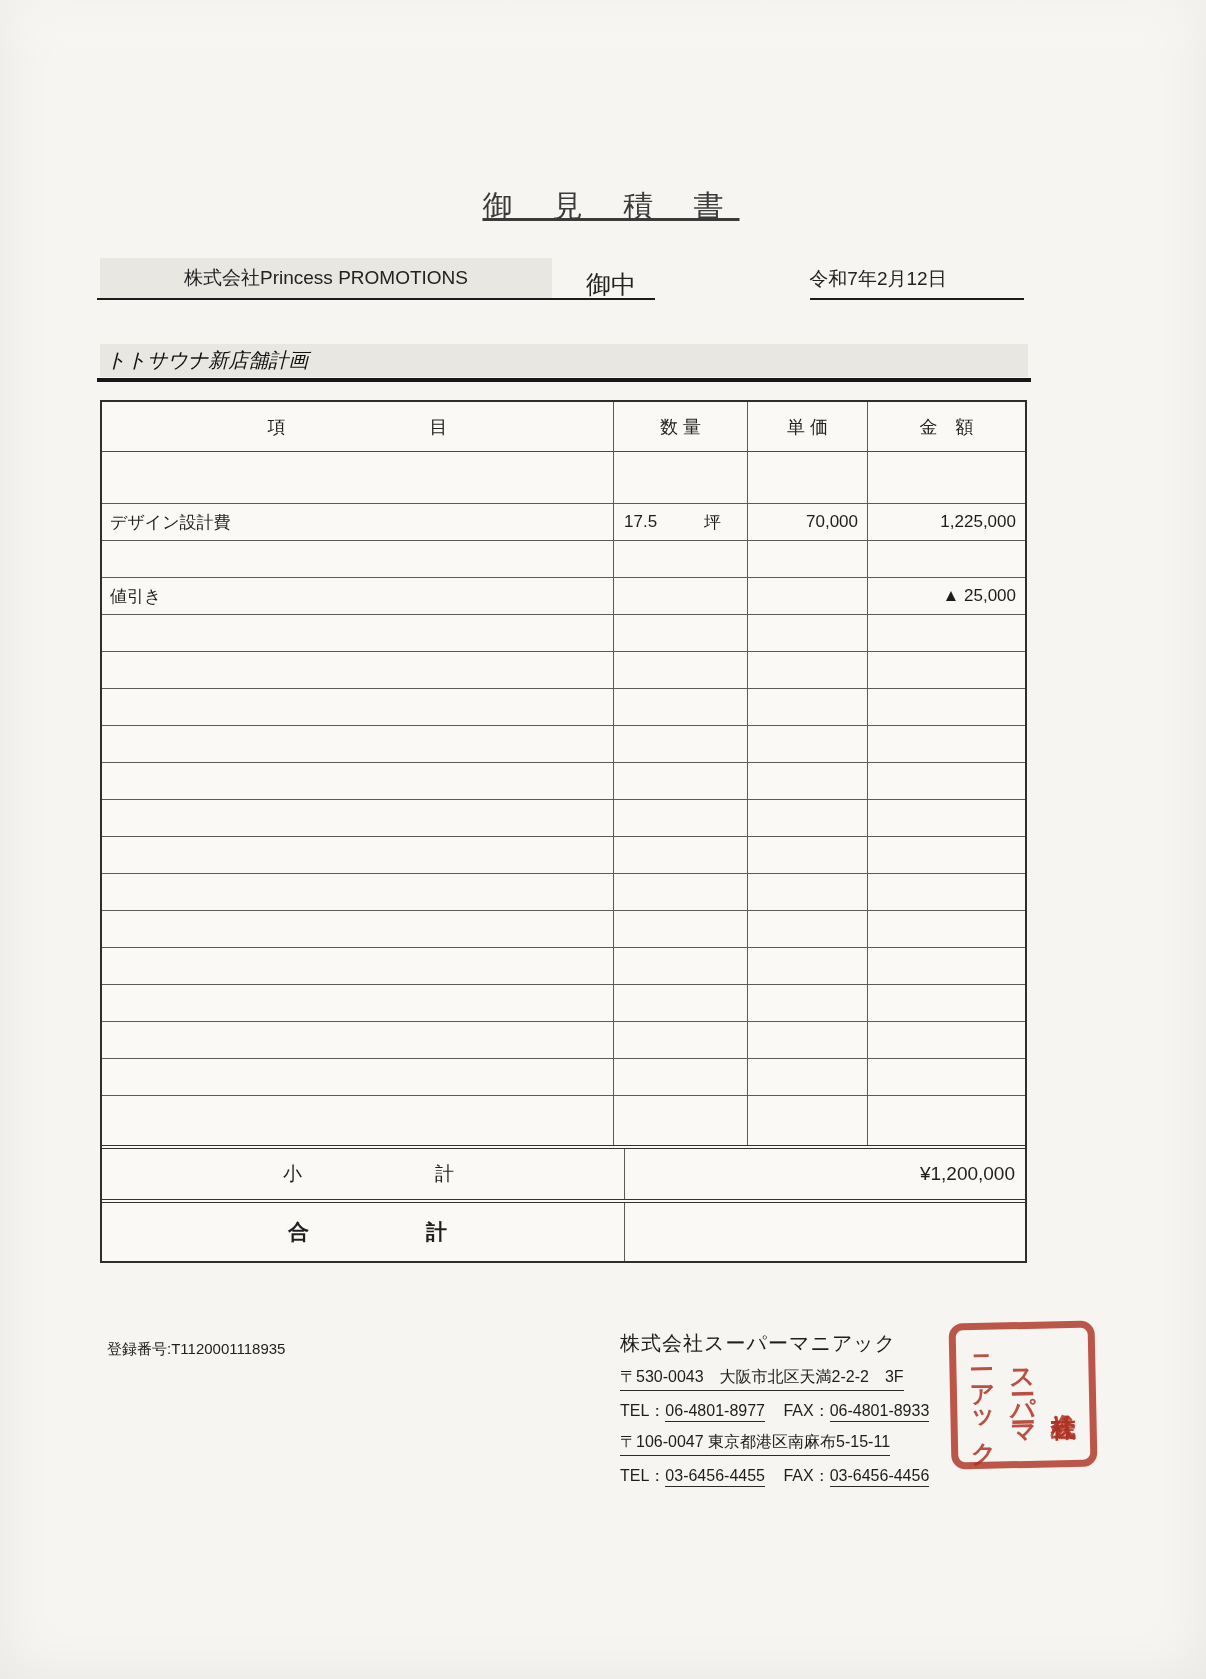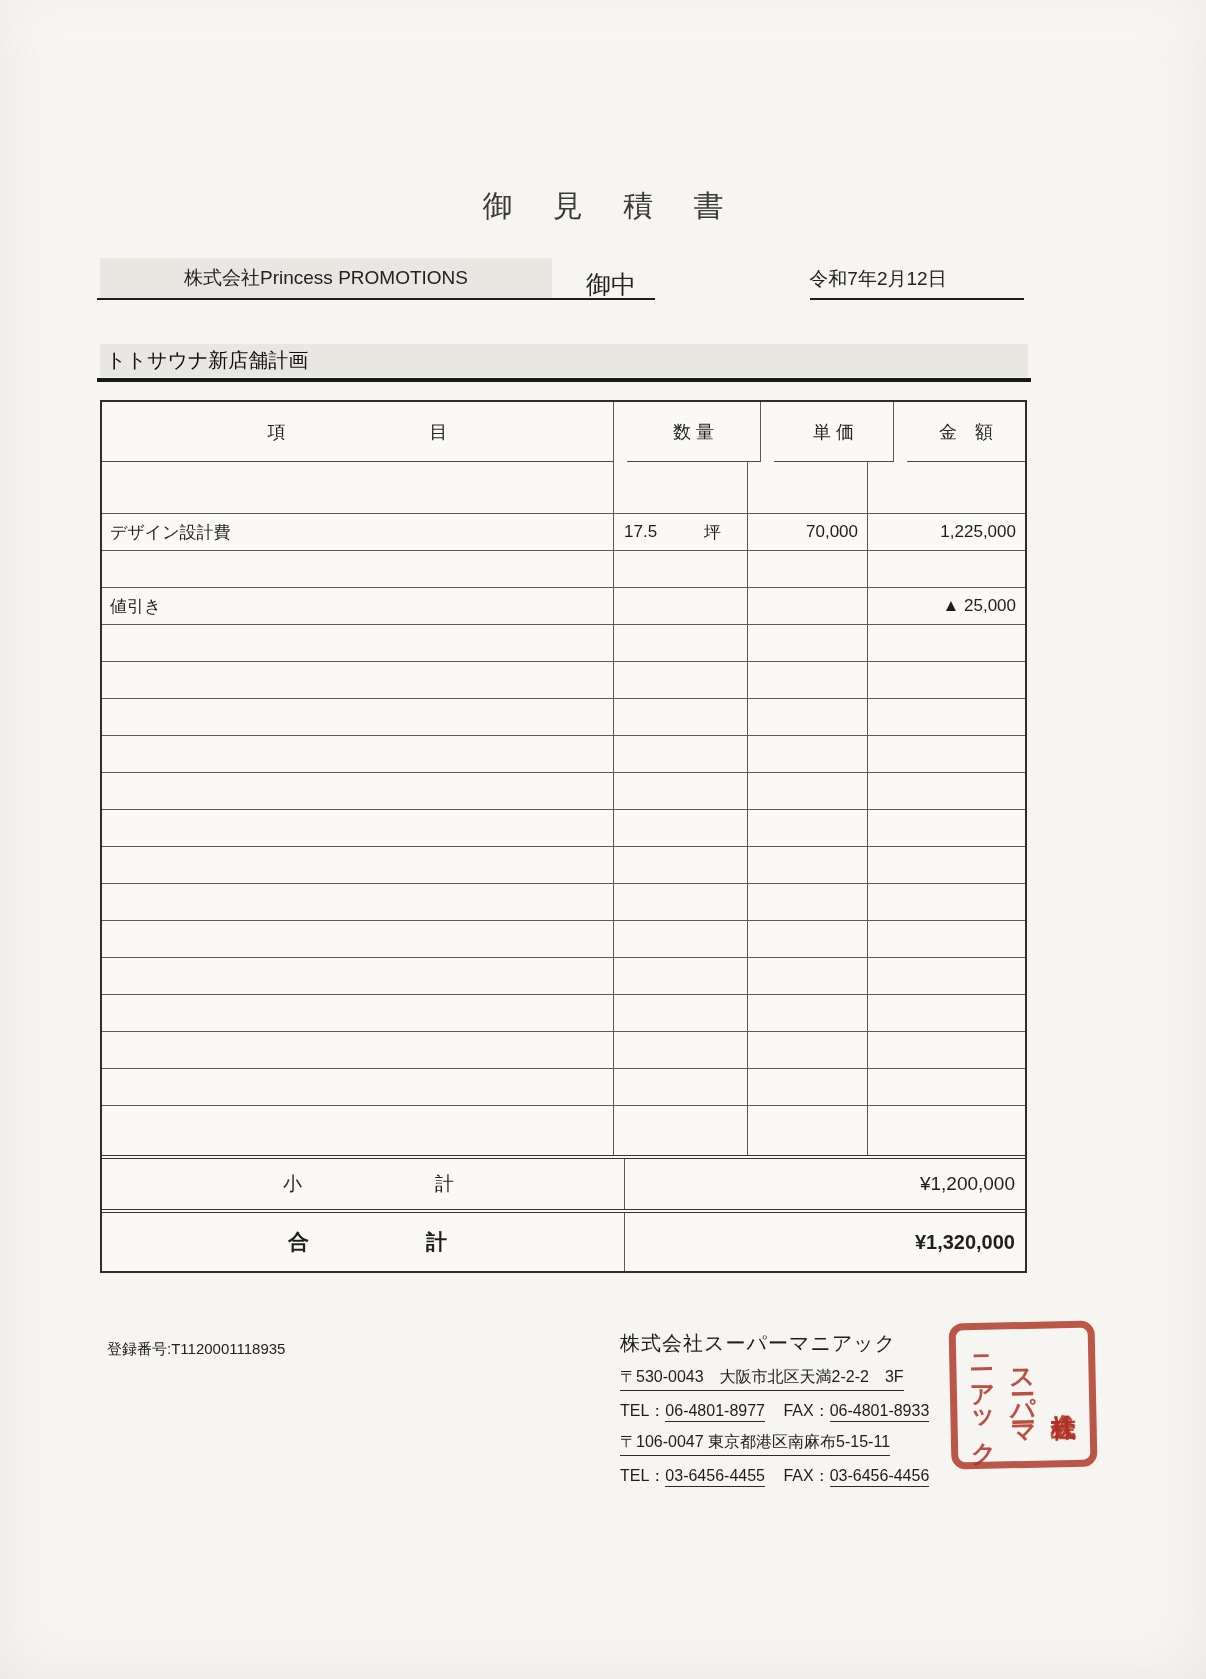--- a/index.html
+++ b/index.html
@@ -13,52 +13,52 @@
     position:relative;width:1206px;height:1679px;overflow:hidden;
     background:
       linear-gradient(180deg,#fbfaf7 0px,#f6f5f1 60px),
       radial-gradient(ellipse at 50% 42%, #f7f6f2 55%, #eeede8 100%);
     box-shadow:inset 0 0 60px rgba(0,0,0,0.06);
   }
   
   .doc-title{
     position:absolute;top:186px;left:0;width:100%;
     text-align:center;font-size:30px;font-weight:500;color:#3a3a3a;
-    letter-spacing:16px;text-indent:16px;
+    letter-spacing:16px;text-indent:16px;text-decoration:underline;
   }
   
   .recipient-box{
     position:absolute;top:258px;left:100px;width:452px;height:40px;
     background:#e8e7e2;
     display:flex;align-items:center;justify-content:center;
     font-size:19px;color:#222;
   }
   .honorific{position:absolute;top:268px;left:586px;font-size:25px;color:#222;}
   .recipient-underline{position:absolute;top:298px;left:97px;width:558px;height:2px;background:#1c1c1c;}
   .issue-date{position:absolute;top:266px;left:772px;width:212px;text-align:center;font-size:19px;color:#222;}
   .date-underline{position:absolute;top:298px;left:810px;width:214px;height:2px;background:#1c1c1c;}
   
   .subject-bar{
     position:absolute;top:344px;left:100px;width:928px;height:33px;
     background:#e8e7e2;box-sizing:border-box;
-    font-size:20px;line-height:33px;padding-left:6px;color:#111;
+    font-size:20px;line-height:33px;padding-left:6px;color:#111;font-style:italic;
   }
   .subject-rule{position:absolute;top:378px;left:97px;width:934px;height:4px;background:#181818;}
   
   .est-table{
     position:absolute;top:400px;left:100px;width:923px;
     border:2px solid #2e2e2e;background:#faf9f6;box-sizing:content-box;
   }
   .thead-row,.trow{display:grid;grid-template-columns:512px 134px 120px 1fr;}
   .cell{
     border-right:1px solid #5a5a5a;border-bottom:1px solid #5a5a5a;
     box-sizing:border-box;display:flex;align-items:center;overflow:hidden;
   }
   .cell:last-child{border-right:none;}
-  .thead-row{height:60px;font-size:18px;color:#222;gap:13px;}
+  .thead-row{height:50px;font-size:18px;color:#222;}
   .thead-row .cell{justify-content:center;border-bottom:1px solid #4a4a4a;}
   .trow{height:37px;font-size:17px;color:#1d1d1d;}
   .tbody .trow:first-child{height:52px;}
   .tbody .trow:last-child{height:49px;}
   .tbody .trow:last-child .cell{border-bottom:none;}
   .c-item{padding-left:8px;}
   .c-qty{justify-content:space-between;padding:0 26px 0 10px;}
   .c-price,.c-amount{justify-content:flex-end;padding-right:9px;}
   
   .sum-row{display:grid;grid-template-columns:512px 1fr;padding-left:11px;}
@@ -309,21 +309,20 @@
         <div class="cell c-amount"></div>
       </div>
     </div>
 
     <div class="sum-row subtotal">
       <div class="sum-label">小　　　　　　　計</div>
       <div class="sum-value">¥1,200,000</div>
     </div>
     <div class="sum-row total">
       <div class="sum-label">合　　　　　計</div>
-      <div class="sum-value">¥1,320,000</div>
     </div>
   </div>
 
   <div class="reg-number">登録番号:T1120001118935</div>
 
   <div class="seller">
     <div class="company">株式会社スーパーマニアック</div>
     <div class="line"><span class="ul addr">〒530-0043　大阪市北区天満2-2-2　3F</span></div>
     <div class="line">
       <span>TEL：</span><span class="ul">06-4801-8977</span>

